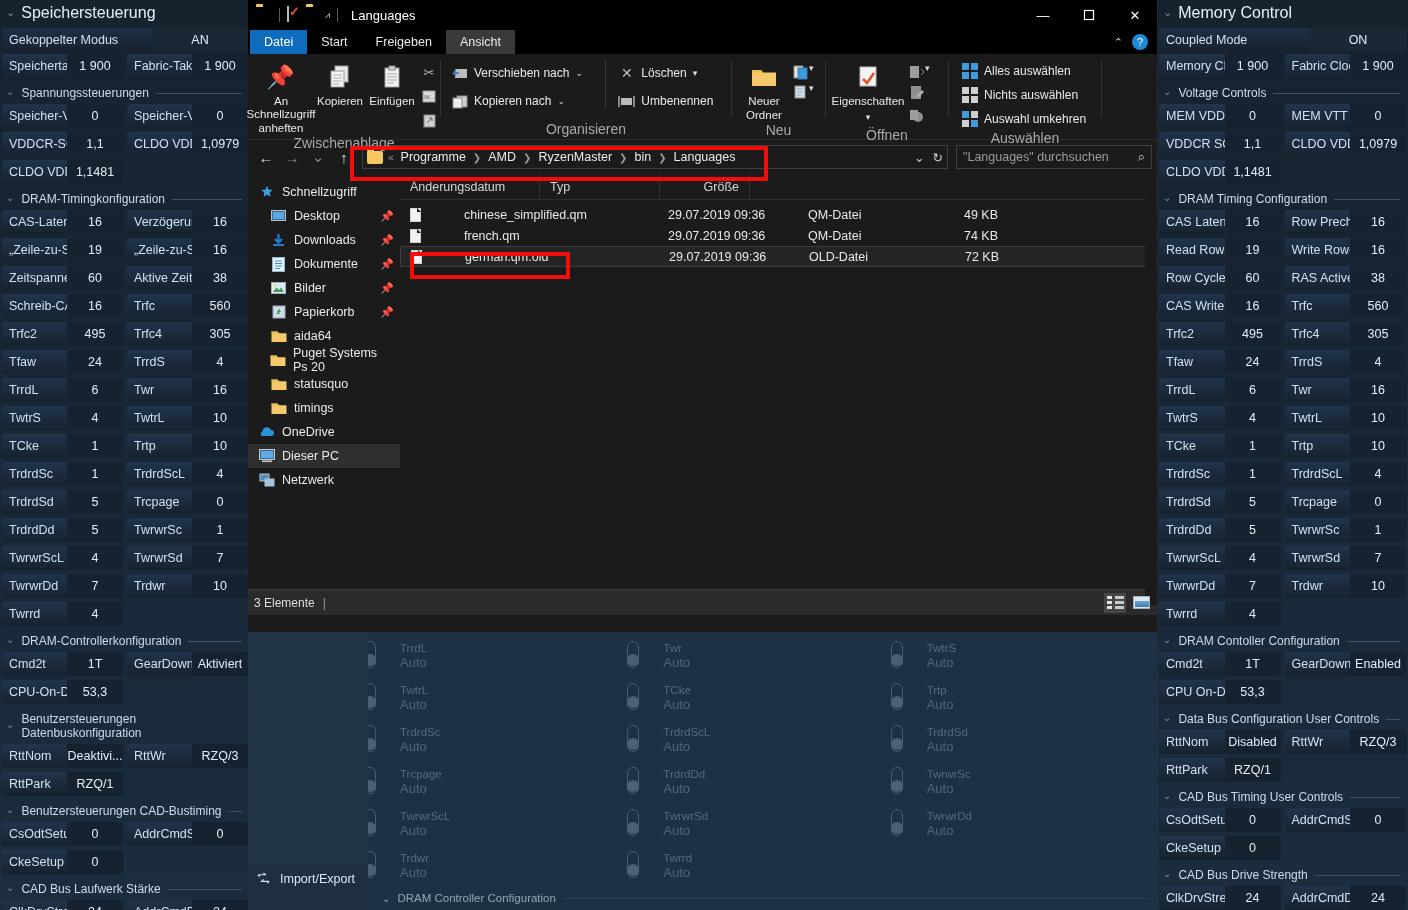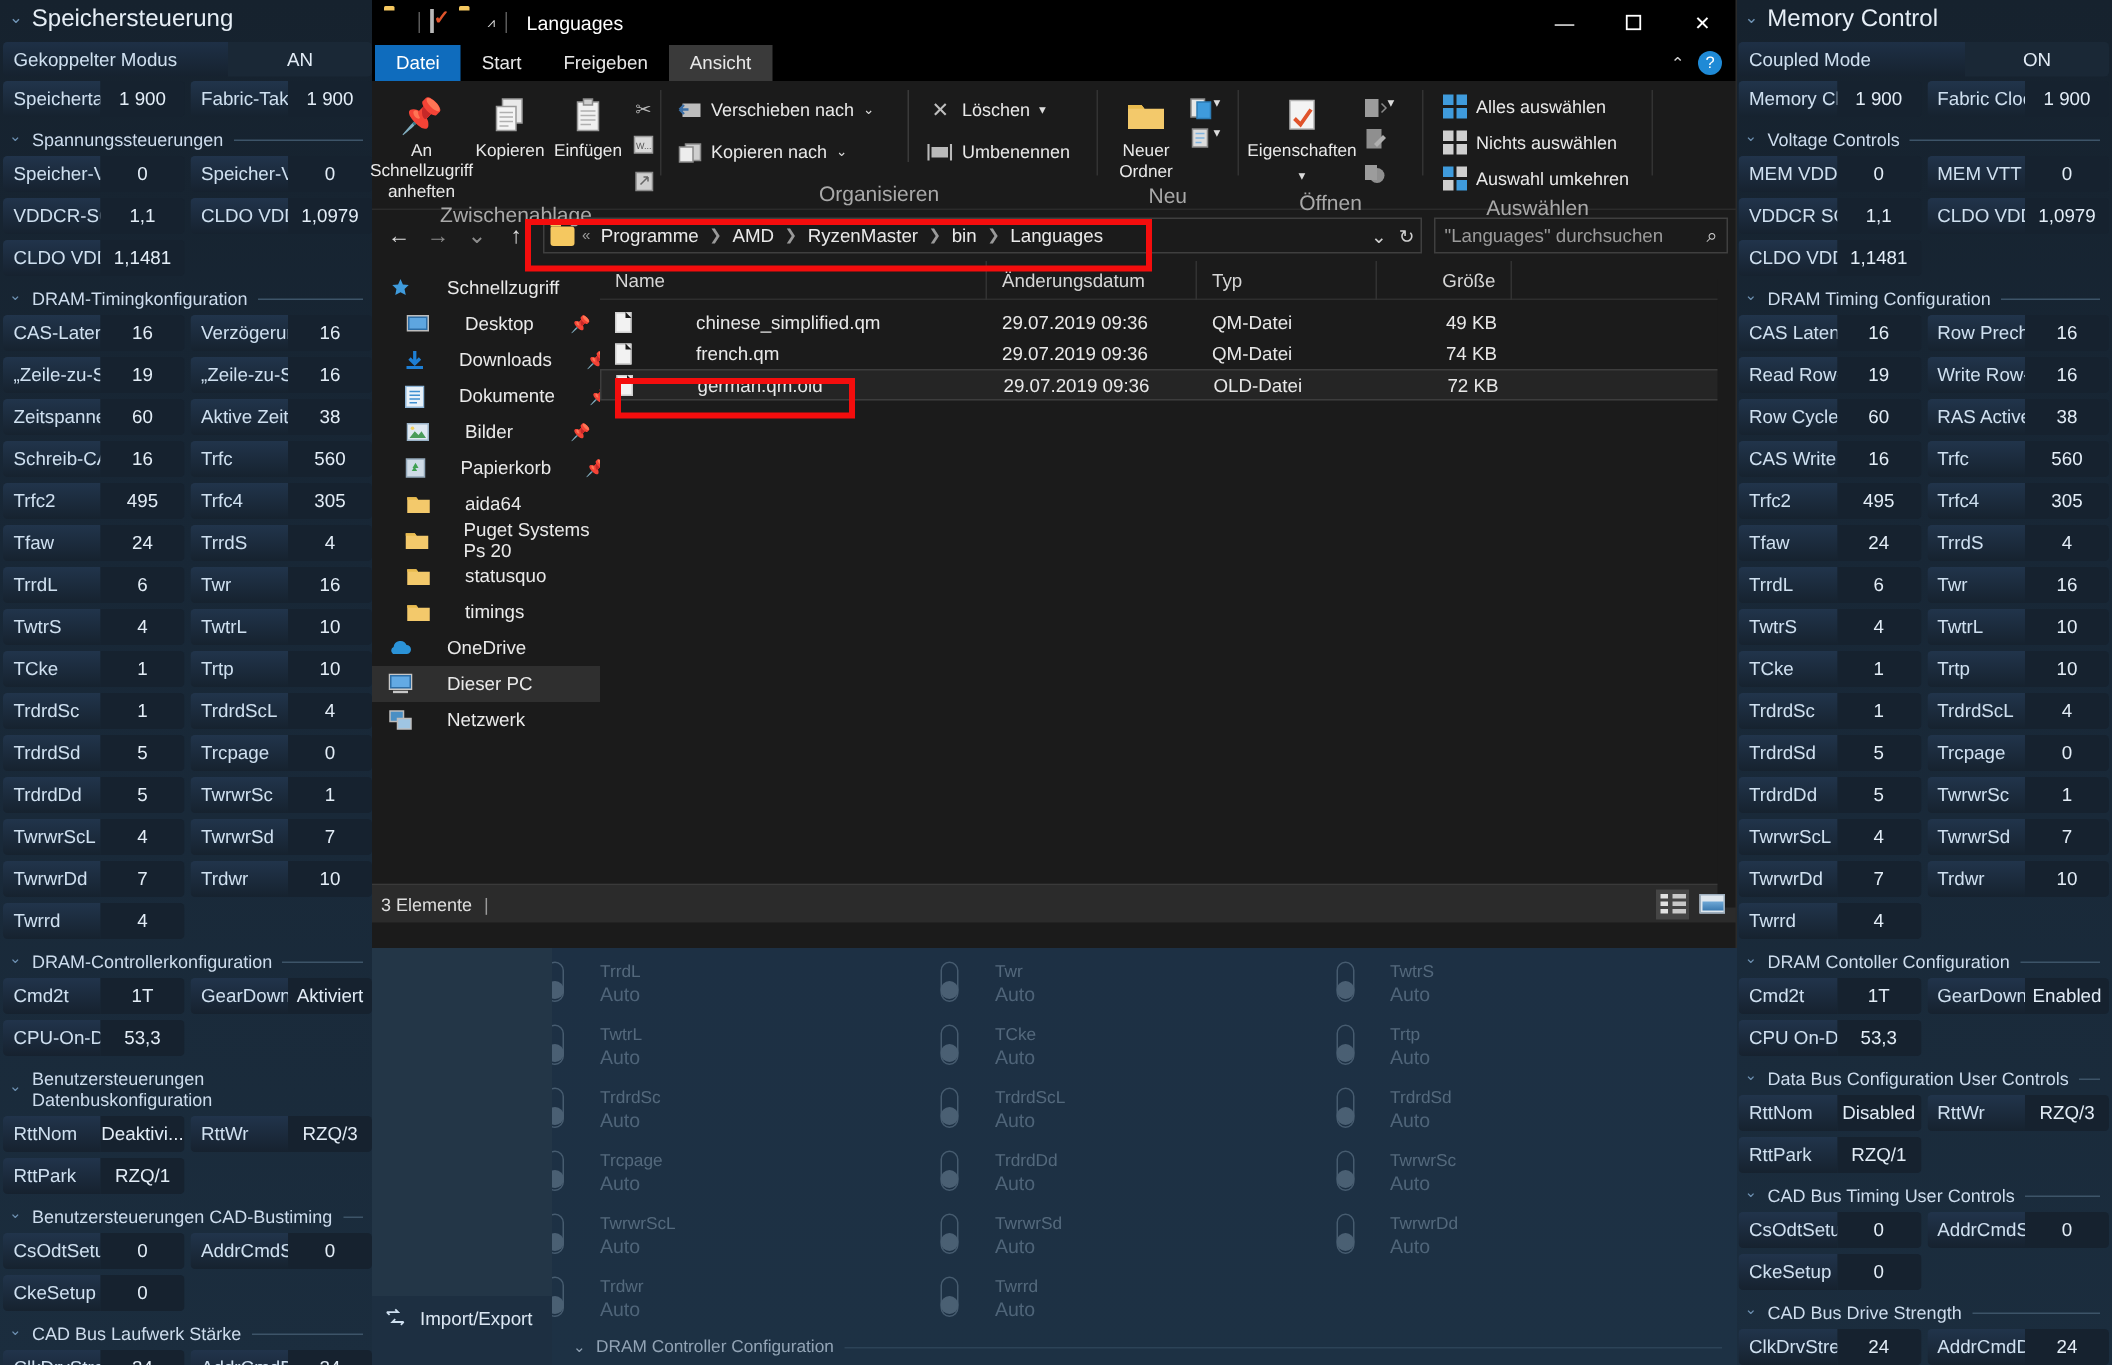--- a/index.html
+++ b/index.html
@@ -201,21 +201,21 @@
   .search{
     width:196px; height:24px; margin-left:6px; background:#1b1b1b;
     border:1px solid #3f3f3f; display:flex;align-items:center;
     padding:0 6px; font-size:12.5px; color:#9b9b9b;
   }
   .search .mag{ margin-left:auto; color:#cfcfcf; font-size:13px;}
 
   .ex-body{ display:flex; height:415px; background:#1b1b1b; }
   .nav-pane{ width:152px; background:#1b1b1b; padding-top:6px; }
   .np-item{
-    display:flex; align-items:center; gap:23px; height:24px; padding:0 6px 0 10px;
+    display:flex; align-items:center; gap:7px; height:24px; padding:0 6px 0 10px;
     font-size:12.5px; color:#eaeaea;
   }
   .np-item.sub{ padding-left:22px; }
   .np-item.selected{ background:#2f2f2f; }
   .np-item .pin{ margin-left:auto; color:#8e8e8e; font-size:11px; }
   .np-ico{ width:17px;height:16px; display:flex;align-items:center;justify-content:center; font-size:13px;}
 
   .list-pane{ flex:1; background:#1b1b1b; }
   .lp-head{
     height:26px; display:flex; align-items:center; border-bottom:1px solid #2e2e2e;
@@ -1374,21 +1374,20 @@
             <svg width="16" height="14" viewBox="0 0 16 14">
               <rect x="1" y="1" width="9" height="7" fill="#4a8fc4" stroke="#bdbdbd"></rect>
               <rect x="6" y="6" width="9" height="7" fill="#9fc5e2" stroke="#bdbdbd"></rect>
             </svg>
           </span>
           <span>Netzwerk</span>
         </div>
       </div>
     <div class="list-pane">
       <div class="lp-head">
-        <div class="c-name">Name</div>
         <div class="c-date">Änderungsdatum</div>
         <div class="c-type">Typ</div>
         <div class="c-size">Größe</div>
         <div class="c-rest"></div>
       </div>
       <div id="file-rows" style="padding-top:4px;">
           <div class="lp-row">
             <div class="c-name cellname">
               <span class="file-ico"></span>
               <span>chinese_simplified.qm</span>

